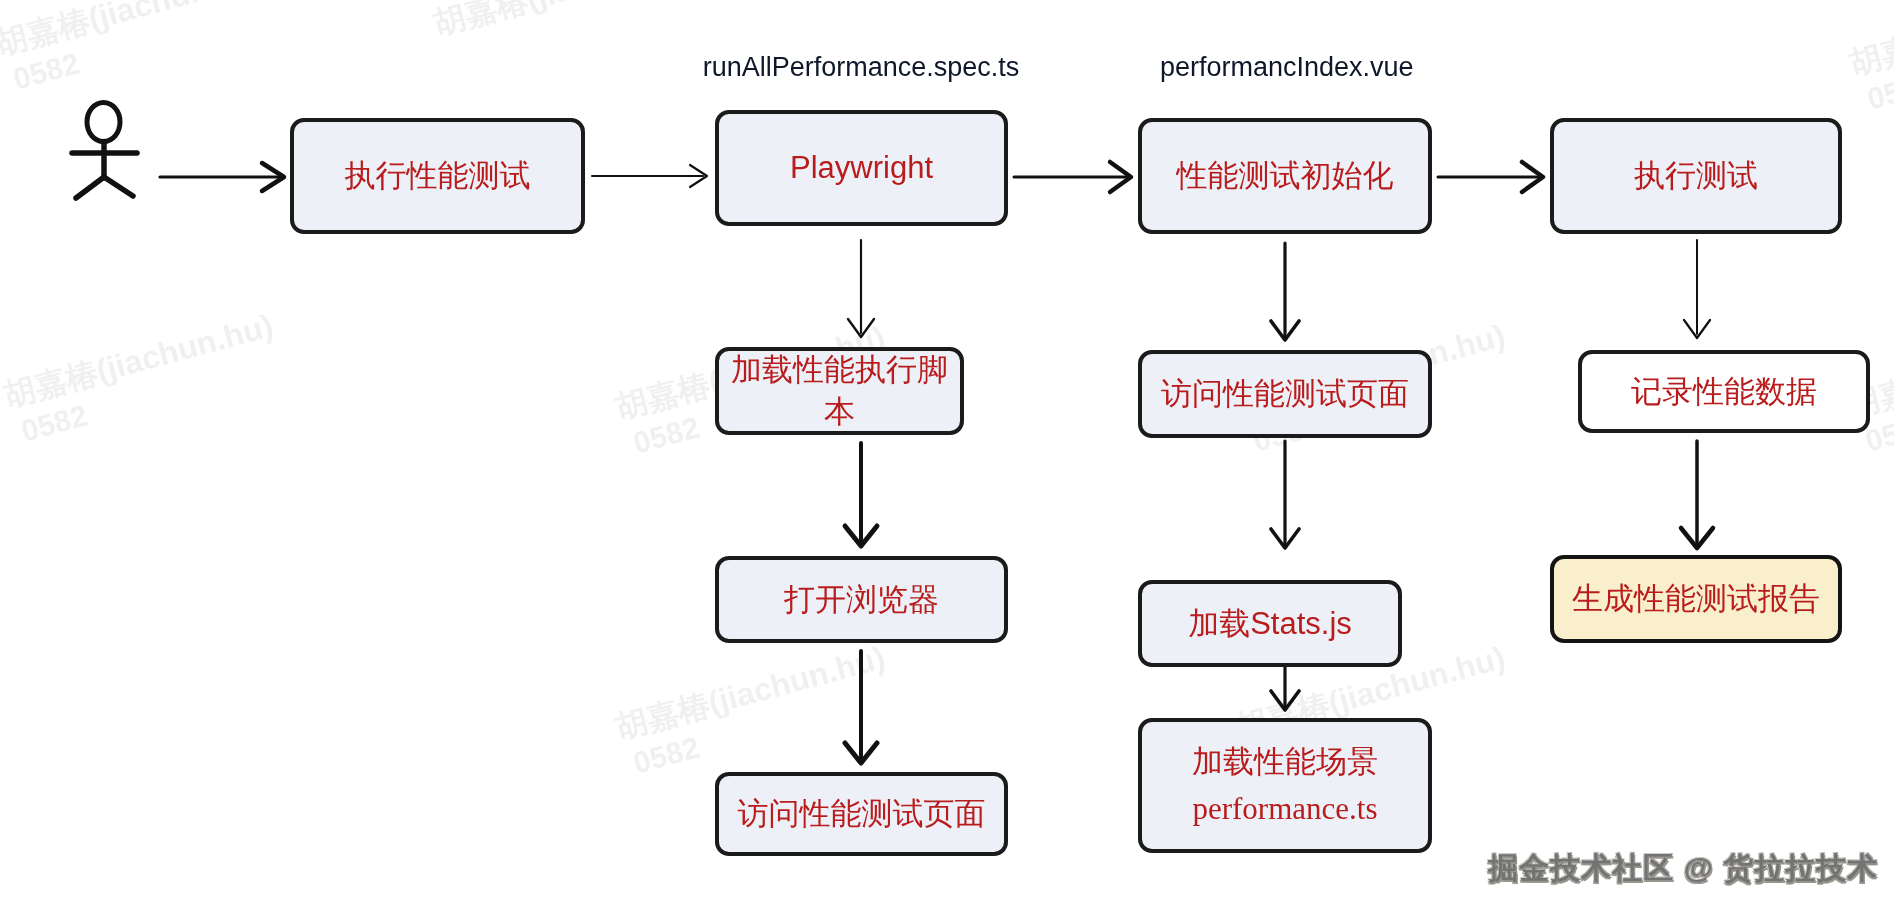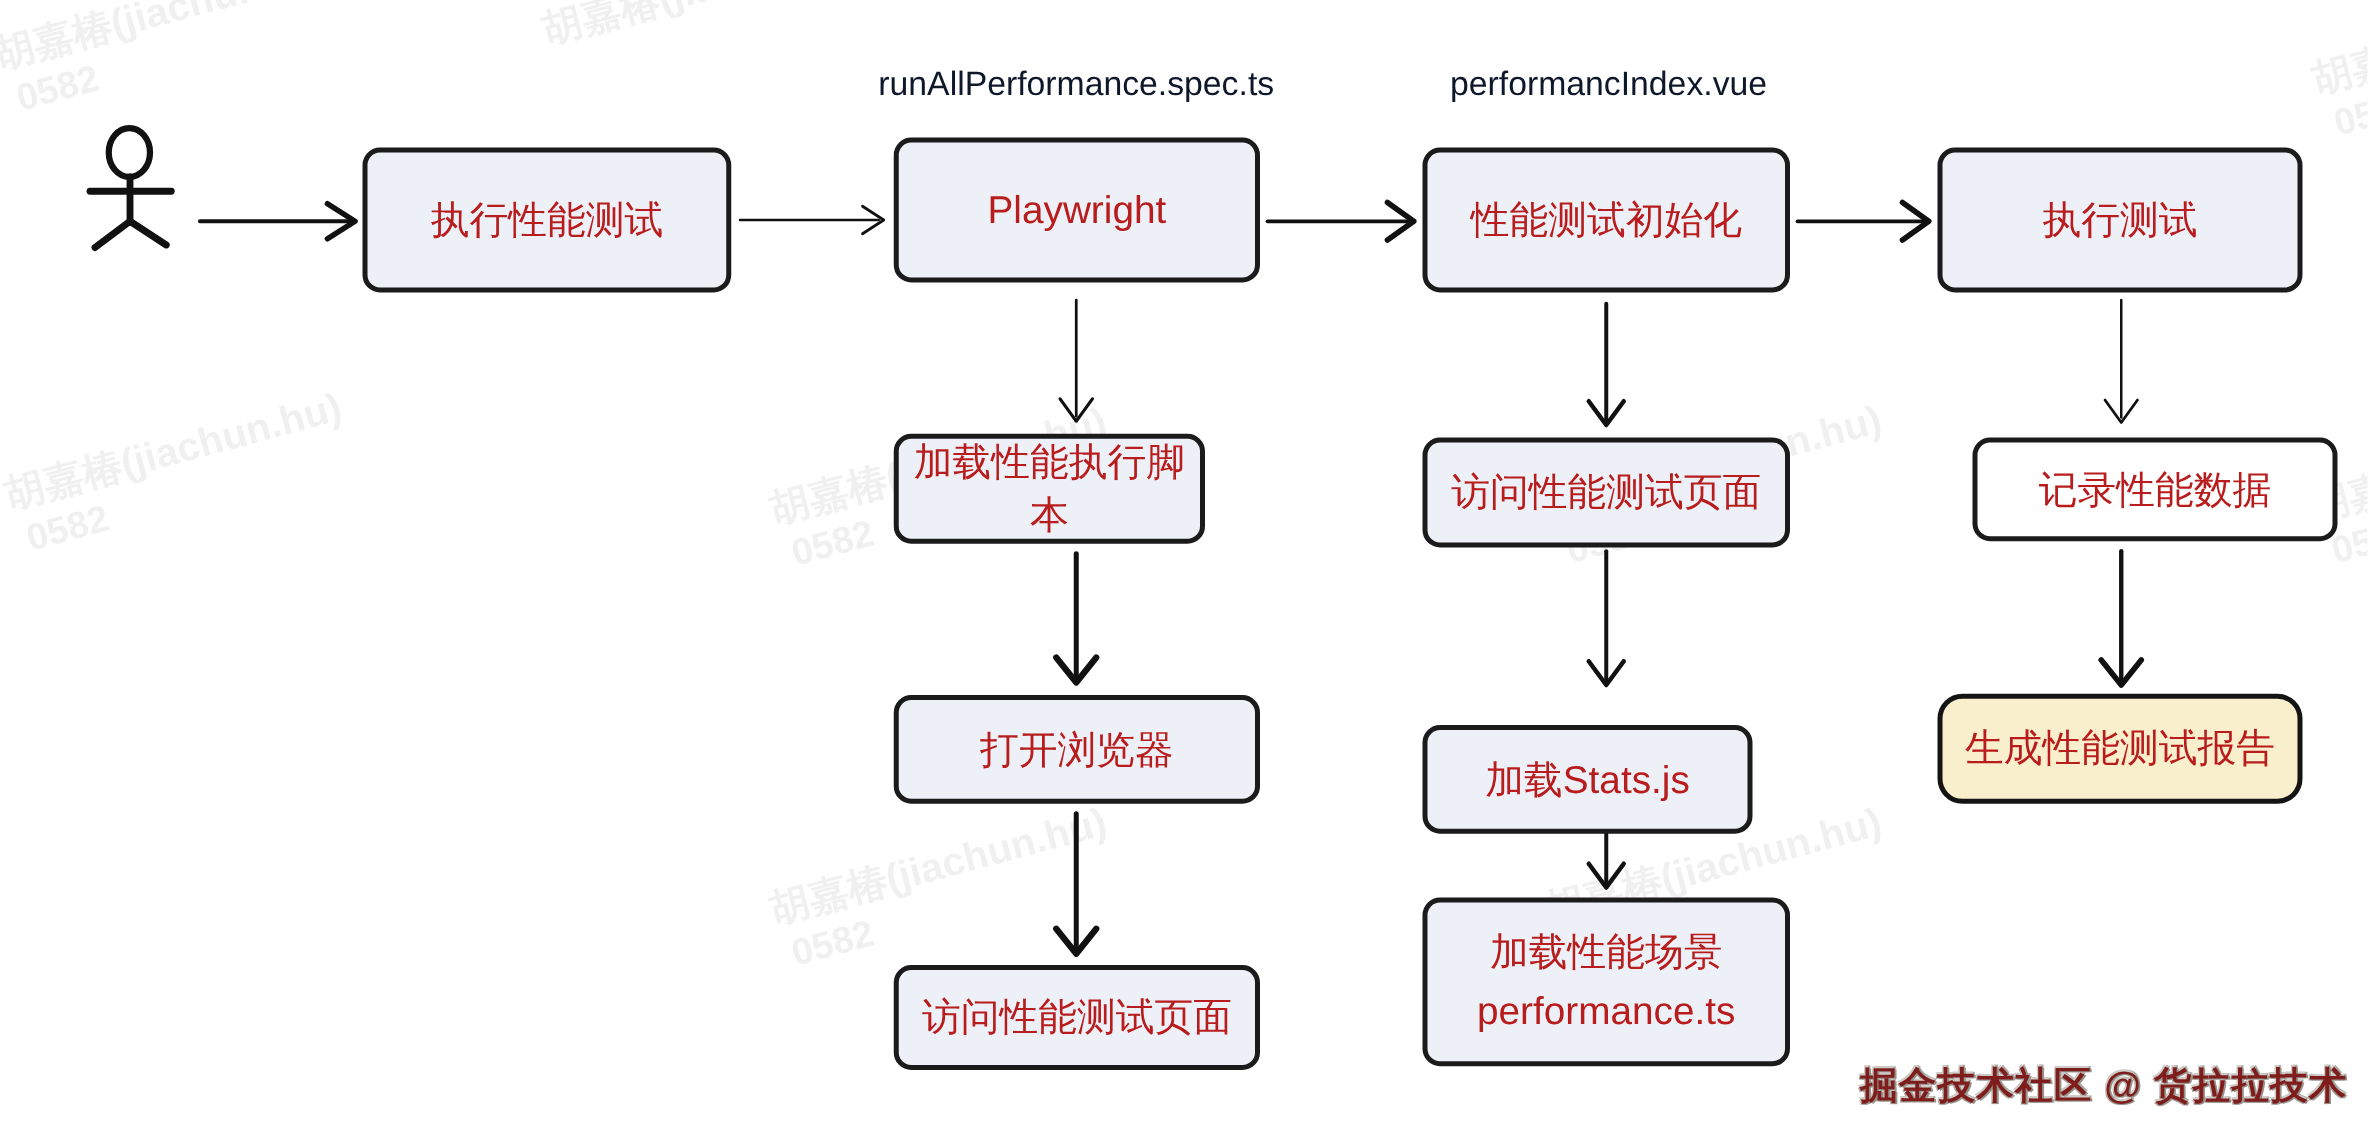--- a/index.html
+++ b/index.html
@@ -32,42 +32,42 @@
     background:var(--node-fill,#edf1f7);
     border:4px solid var(--node-border,#1b1b1b);
     border-radius:14px;
     display:flex;align-items:center;justify-content:center;
     text-align:center;
     font-size:31px;
     color:#b91c1c;
     z-index:3;
   }
   .node.white{background:var(--record-fill,#ffffff);margin-left:28px;}
-  .node.yellow{background:var(--report-fill,#faefcc);border-color:var(--report-border,#141414);border-radius:20px;}
-  .node .two-line{line-height:1.5;}
+  .node.yellow{background:var(--report-fill,#faefcc);border-color:var(--report-border,#141414);}
+  .node .two-line{line-height:1.5;font-family:Liberation Serif, serif;}
 
   
   .file-label{
     position:absolute;
     font-size:27px;
     color:#0f172a;
     text-align:center;
     white-space:nowrap;
     z-index:3;
   }
 
   
   svg.layer{position:absolute;inset:0;z-index:2;pointer-events:none;}
 
   
   .footer-credit{
     position:absolute;
     top:848px;right:16px;
     font-size:30px;font-weight:bold;letter-spacing:1px;
-    color:#7f1d1d;
+    color:#737373;
     text-shadow:1.5px 1.5px 0 #97948e,-1px -1px 0 #ceccc7,1px -1px 0 #b0ada7,-1px 1.5px 0 #a5a29c;
     z-index:4;
     white-space:nowrap;
   }
 </style>
 </head>
 <body>
 
 <div class="stage">
 

